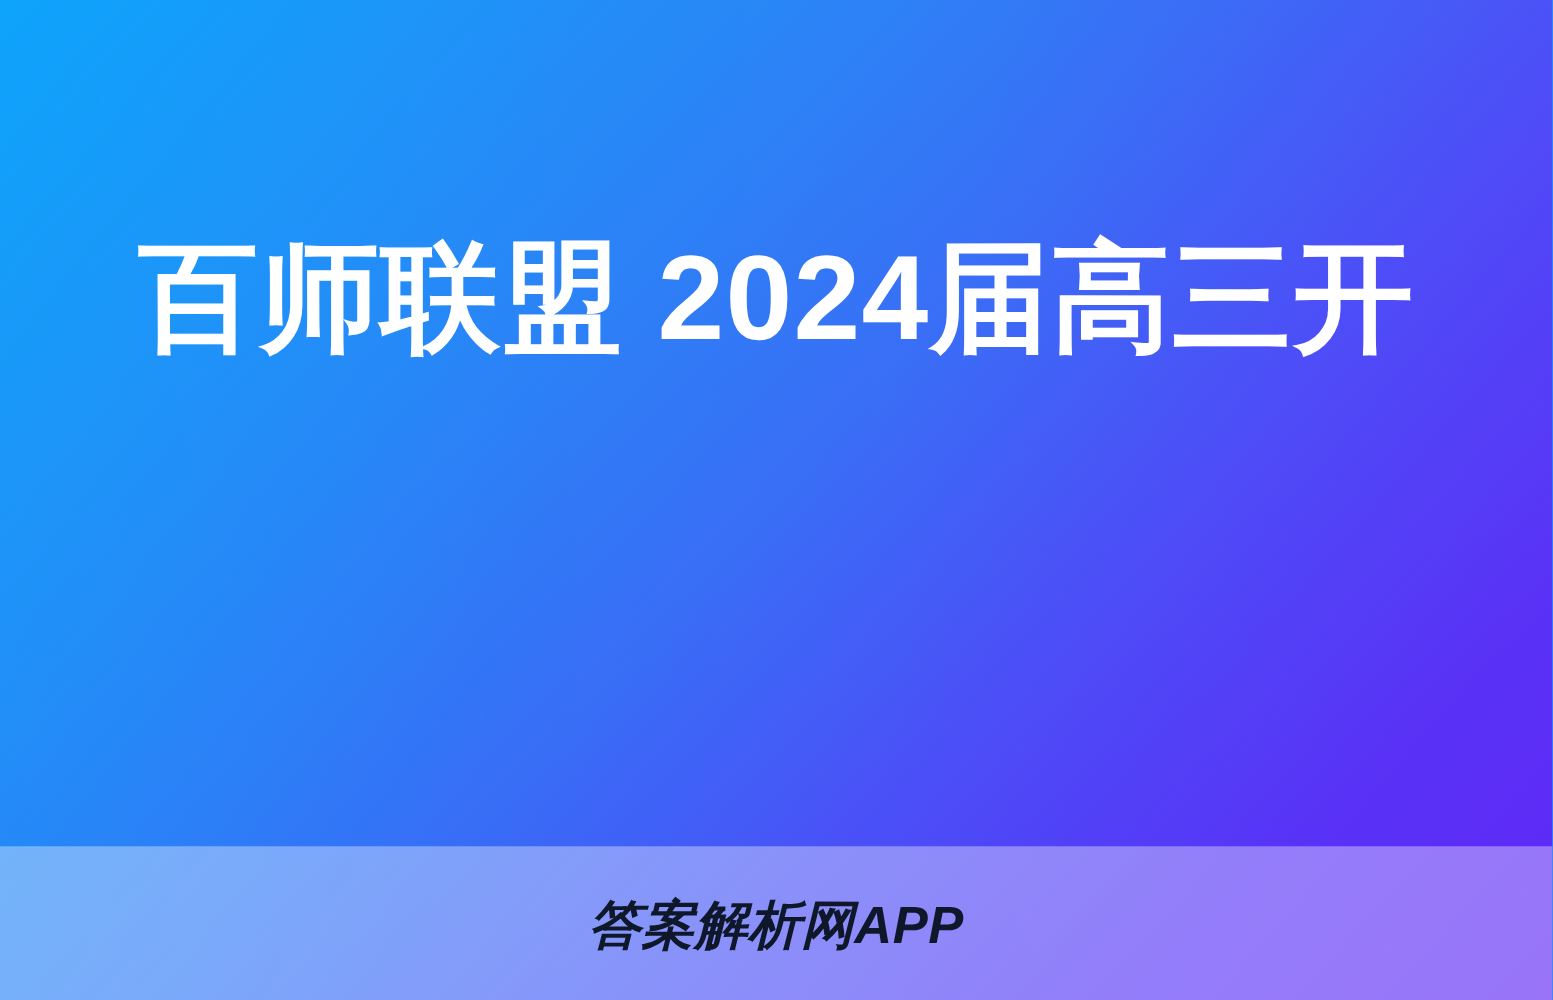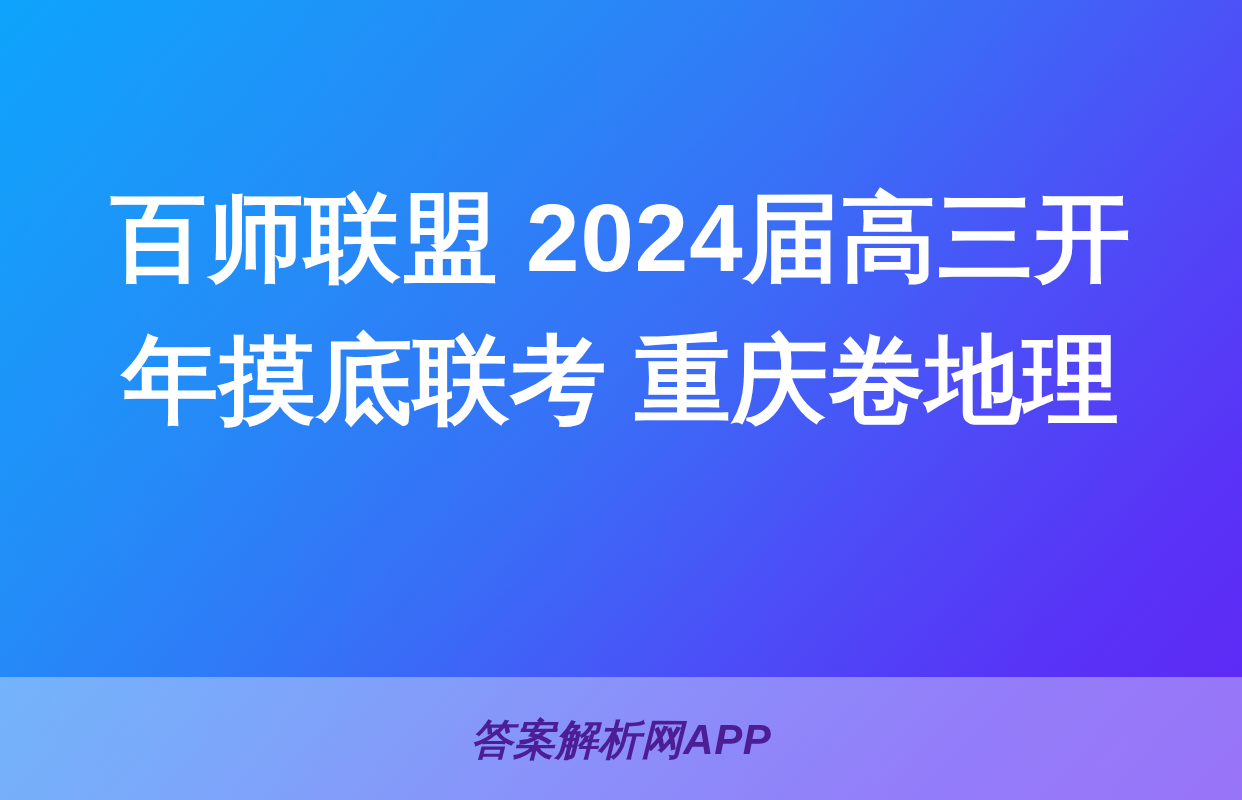--- a/index.html
+++ b/index.html
@@ -87,40 +87,39 @@
     right: 0;
     top: 677px;
     height: 123px;
     background: rgba(255, 255, 255, 0.36);
     display: flex;
     align-items: center;
     justify-content: center;
   }
 
   #watermark {
-    color: #4c1d95;
+    color: #0f172a;
     font-weight: 700;
     font-style: italic;
     font-size: 42px;
     line-height: 1;
     letter-spacing: 0.5px;
     white-space: nowrap;
     transform: translateY(1px);
   }
 </style>
 </head>
 <body>
 
 <div id="poster">
 
   <div id="bg-gradient"></div>
   <div id="bg-wash"></div>
 
   <div id="title-block">
     <span class="title-line">百师联盟 2024届高三开</span>
-    <span class="title-line">年摸底联考 重庆卷地理</span>
   </div>
 
   <div id="footer-band">
     <span id="watermark">答案解析网APP</span>
   </div>
 
 </div>
 
 </body></html>

